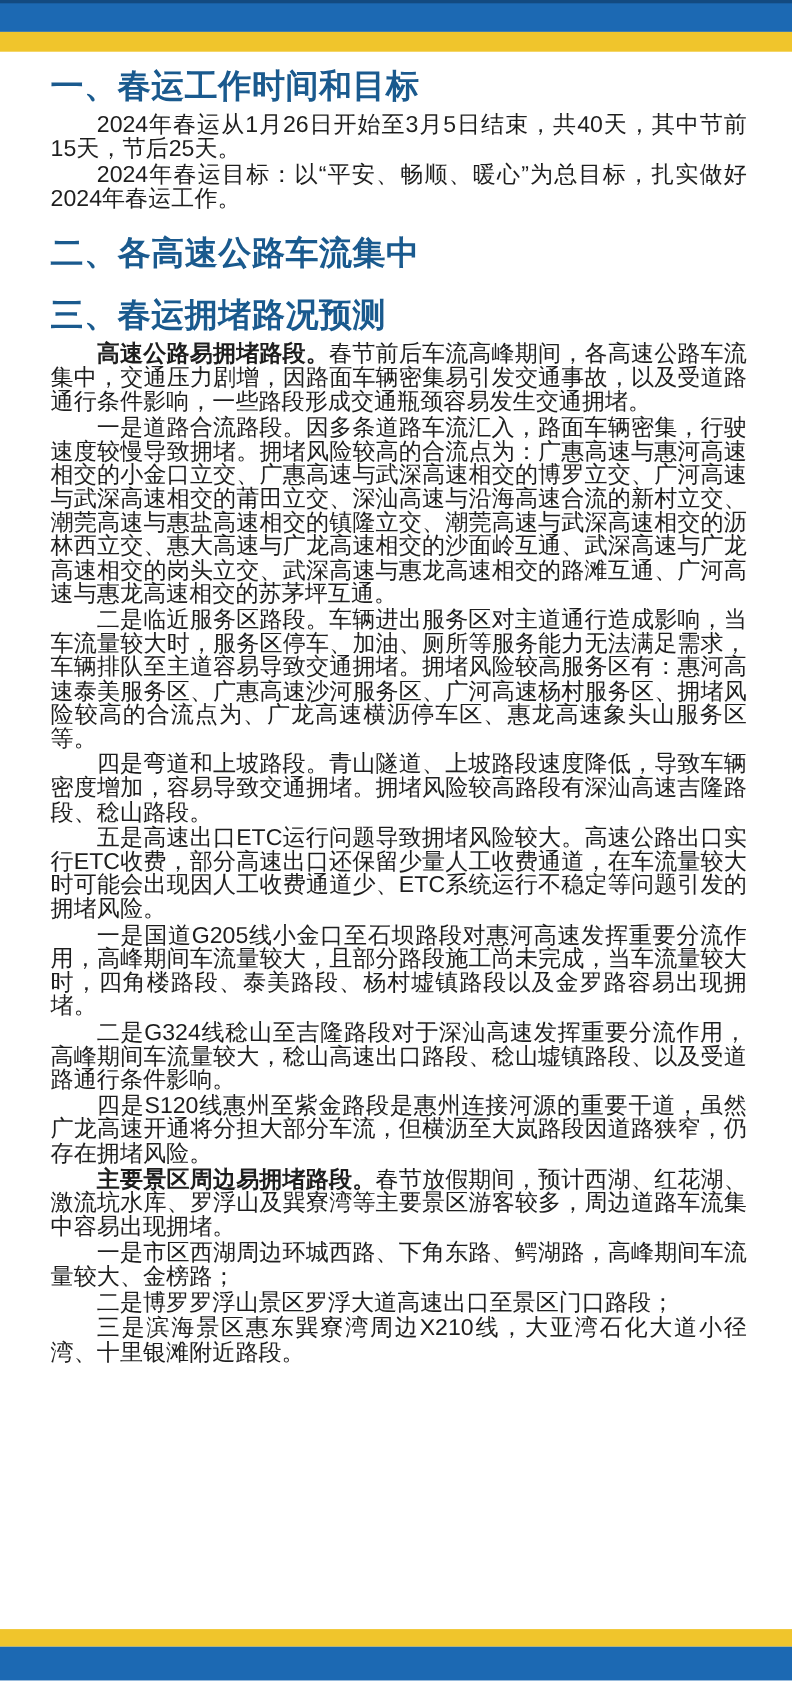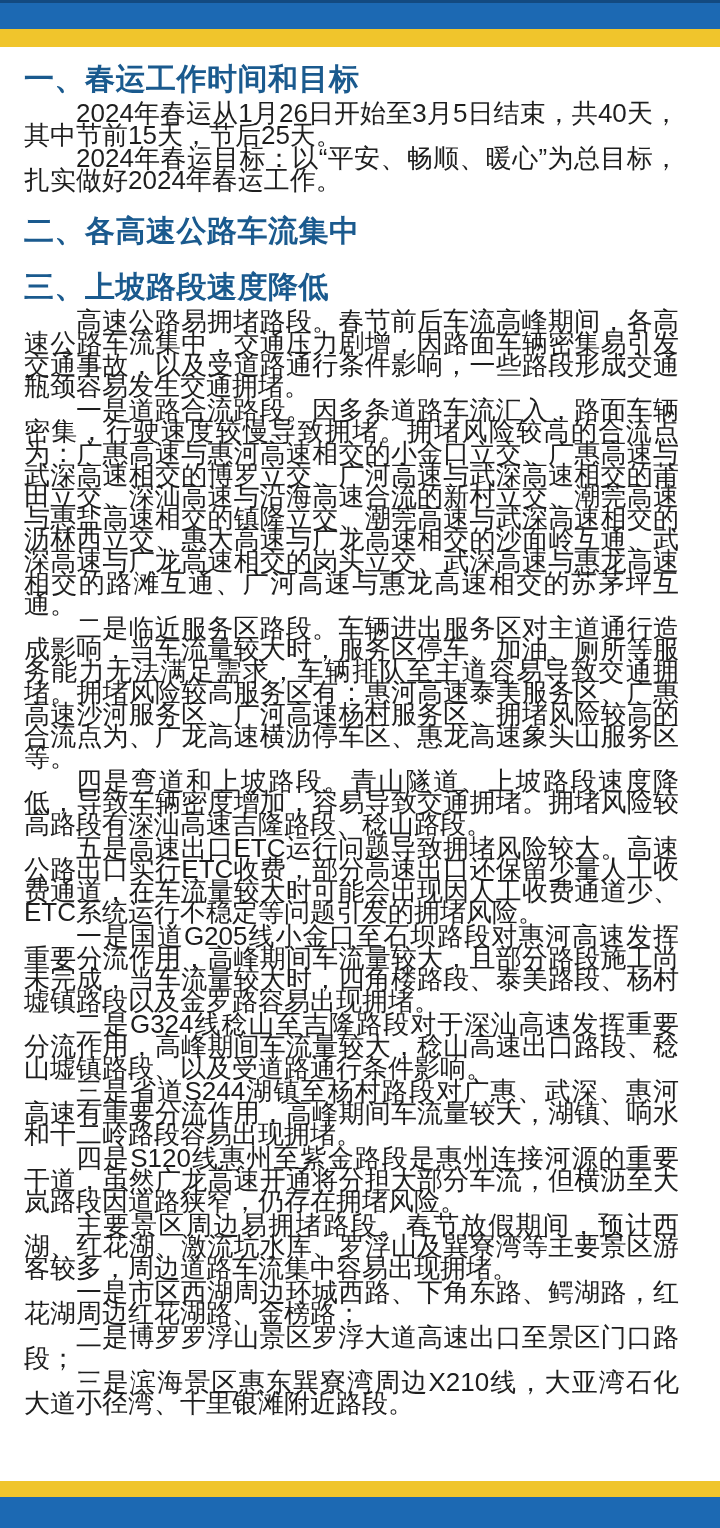--- a/index.html
+++ b/index.html
@@ -12,43 +12,43 @@
     box-sizing:border-box;
   }
   .band{position:absolute;left:0;width:720px;}
   .band-top-edge{top:0;height:3px;background:var(--band-navy,#134a80);}
   .band-top-blue{top:0;height:29px;background:var(--band-blue,#1c69b3);}
   .band-top-yellow{top:29px;height:18px;background:var(--band-yellow,#f0c52c);}
   .band-bottom-yellow{bottom:31px;height:16px;background:var(--band-yellow,#f0c52c);}
   .band-bottom-blue{bottom:0;height:31px;background:var(--band-blue,#1c69b3);}
   .content{
     position:absolute;top:47px;left:0;right:0;bottom:47px;
-    padding:16px 41px 0 24px;
+    padding:16px 41px 0 46px;
     box-sizing:border-box;
     overflow:hidden;
   }
   h2.sec-title{
     margin:24px 0 8px 0;
     font-size:30px;
     line-height:32px;
     font-weight:bold;
     color:var(--heading-blue,#1a5a8e);
     letter-spacing:0.5px;
   }
   section:first-of-type h2.sec-title{margin-top:0;}
   p.para{
     margin:0 0 2px 0;
-    font-size:26px;
+    font-size:21px;
     line-height:21.6px;
     color:var(--text-color,#1e1e1e);
     text-indent:2em;
     text-align:justify;
     font-weight:500;
   }
-  p.para .lead{font-weight:normal;color:var(--text-color,#1e1e1e);}
+  p.para .lead{font-weight:bold;color:var(--text-color,#1e1e1e);}
 </style>
 </head>
 <body>
 
 <div class="page">
   <div class="band band-top-blue"></div>
   <div class="band band-top-edge"></div>
   <div class="band band-top-yellow"></div>
 
   <div class="content">
@@ -57,35 +57,34 @@
       <h2 class="sec-title">一、春运工作时间和目标</h2>
       <p class="para"><span>2024年春运从1月26日开始至3月5日结束，共40天，其中节前15天，节后25天。</span></p>
       <p class="para"><span>2024年春运目标：以“平安、畅顺、暖心”为总目标，扎实做好2024年春运工作。</span></p>
     </section>
 
     <section>
       <h2 class="sec-title">二、各高速公路车流集中</h2>
     </section>
 
     <section>
-      <h2 class="sec-title">三、上坡路段速度降低</h2>
+      <h2 class="sec-title">三、春运拥堵路况预测</h2>
 
       <p class="para"><b class="lead">高速公路易拥堵路段。</b><span>春节前后车流高峰期间，各高速公路车流集中，交通压力剧增，因路面车辆密集易引发交通事故，以及受道路通行条件影响，一些路段形成交通瓶颈容易发生交通拥堵。</span></p>
       <p class="para"><span>一是道路合流路段。因多条道路车流汇入，路面车辆密集，行驶速度较慢导致拥堵。拥堵风险较高的合流点为：广惠高速与惠河高速相交的小金口立交、广惠高速与武深高速相交的博罗立交、广河高速与武深高速相交的莆田立交、深汕高速与沿海高速合流的新村立交、潮莞高速与惠盐高速相交的镇隆立交、潮莞高速与武深高速相交的沥林西立交、惠大高速与广龙高速相交的沙面岭互通、武深高速与广龙高速相交的岗头立交、武深高速与惠龙高速相交的路滩互通、广河高速与惠龙高速相交的苏茅坪互通。</span></p>
       <p class="para"><span>二是临近服务区路段。车辆进出服务区对主道通行造成影响，当车流量较大时，服务区停车、加油、厕所等服务能力无法满足需求，车辆排队至主道容易导致交通拥堵。拥堵风险较高服务区有：惠河高速泰美服务区、广惠高速沙河服务区、广河高速杨村服务区、拥堵风险较高的合流点为、广龙高速横沥停车区、惠龙高速象头山服务区等。</span></p>
       <p class="para"><span>四是弯道和上坡路段。青山隧道、上坡路段速度降低，导致车辆密度增加，容易导致交通拥堵。拥堵风险较高路段有深汕高速吉隆路段、稔山路段。</span></p>
       <p class="para"><span>五是高速出口ETC运行问题导致拥堵风险较大。高速公路出口实行ETC收费，部分高速出口还保留少量人工收费通道，在车流量较大时可能会出现因人工收费通道少、ETC系统运行不稳定等问题引发的拥堵风险。</span></p>
 
       <p class="para"><span>一是国道G205线小金口至石坝路段对惠河高速发挥重要分流作用，高峰期间车流量较大，且部分路段施工尚未完成，当车流量较大时，四角楼路段、泰美路段、杨村墟镇路段以及金罗路容易出现拥堵。</span></p>
       <p class="para"><span>二是G324线稔山至吉隆路段对于深汕高速发挥重要分流作用，高峰期间车流量较大，稔山高速出口路段、稔山墟镇路段、以及受道路通行条件影响。</span></p>
-      <p class="para"><span>三是省道S244湖镇至杨村路段对广惠、武深、惠河高速有重要分流作用，高峰期间车流量较大，湖镇、响水和十二岭路段容易出现拥堵。</span></p>
       <p class="para"><span>四是S120线惠州至紫金路段是惠州连接河源的重要干道，虽然广龙高速开通将分担大部分车流，但横沥至大岚路段因道路狭窄，仍存在拥堵风险。</span></p>
 
       <p class="para"><b class="lead">主要景区周边易拥堵路段。</b><span>春节放假期间，预计西湖、红花湖、激流坑水库、罗浮山及巽寮湾等主要景区游客较多，周边道路车流集中容易出现拥堵。</span></p>
-      <p class="para"><span>一是市区西湖周边环城西路、下角东路、鳄湖路，红花湖周边红花湖路、金榜路；</span></p>
+      <p class="para"><span>一是市区西湖周边环城西路、下角东路、鳄湖路，高峰期间车流量较大、金榜路；</span></p>
       <p class="para"><span>二是博罗罗浮山景区罗浮大道高速出口至景区门口路段；</span></p>
       <p class="para"><span>三是滨海景区惠东巽寮湾周边X210线，大亚湾石化大道小径湾、十里银滩附近路段。</span></p>
     </section>
 
   </div>
 
   <div class="band band-bottom-yellow"></div>
   <div class="band band-bottom-blue"></div>
 </div>
 

